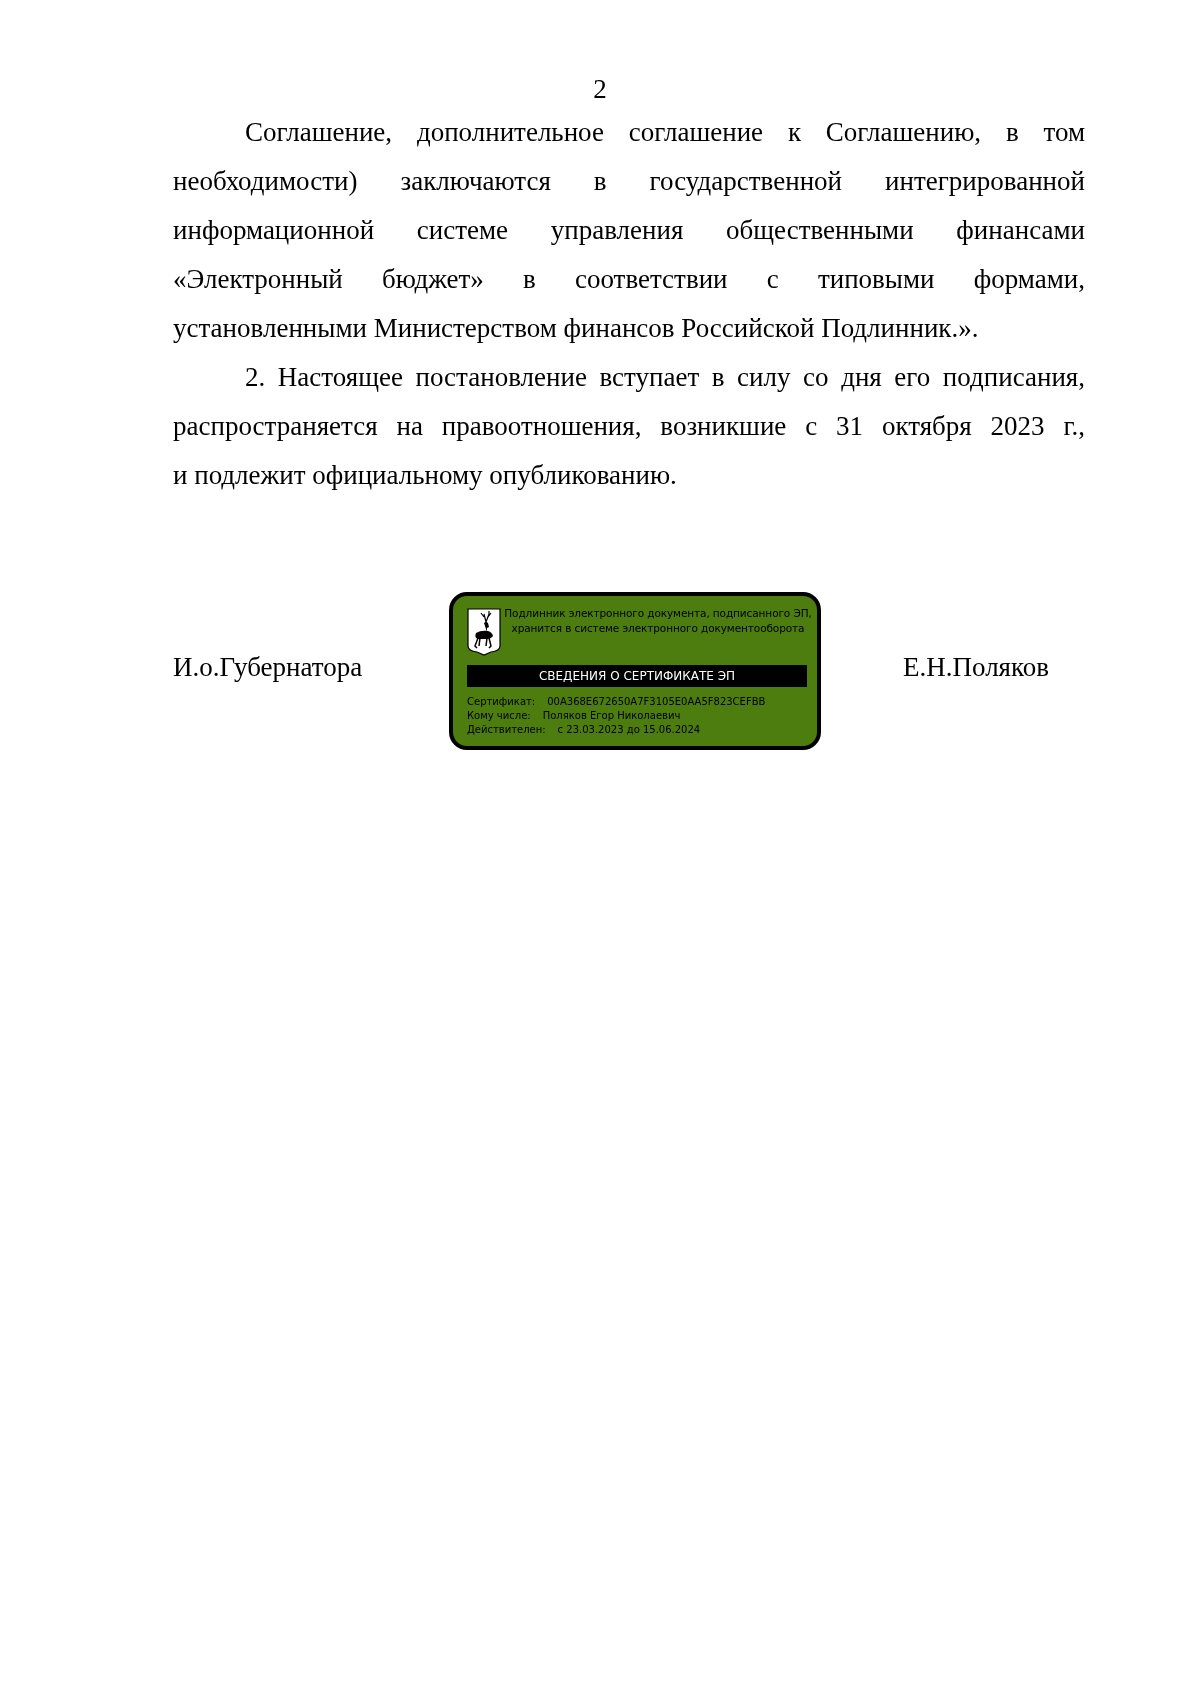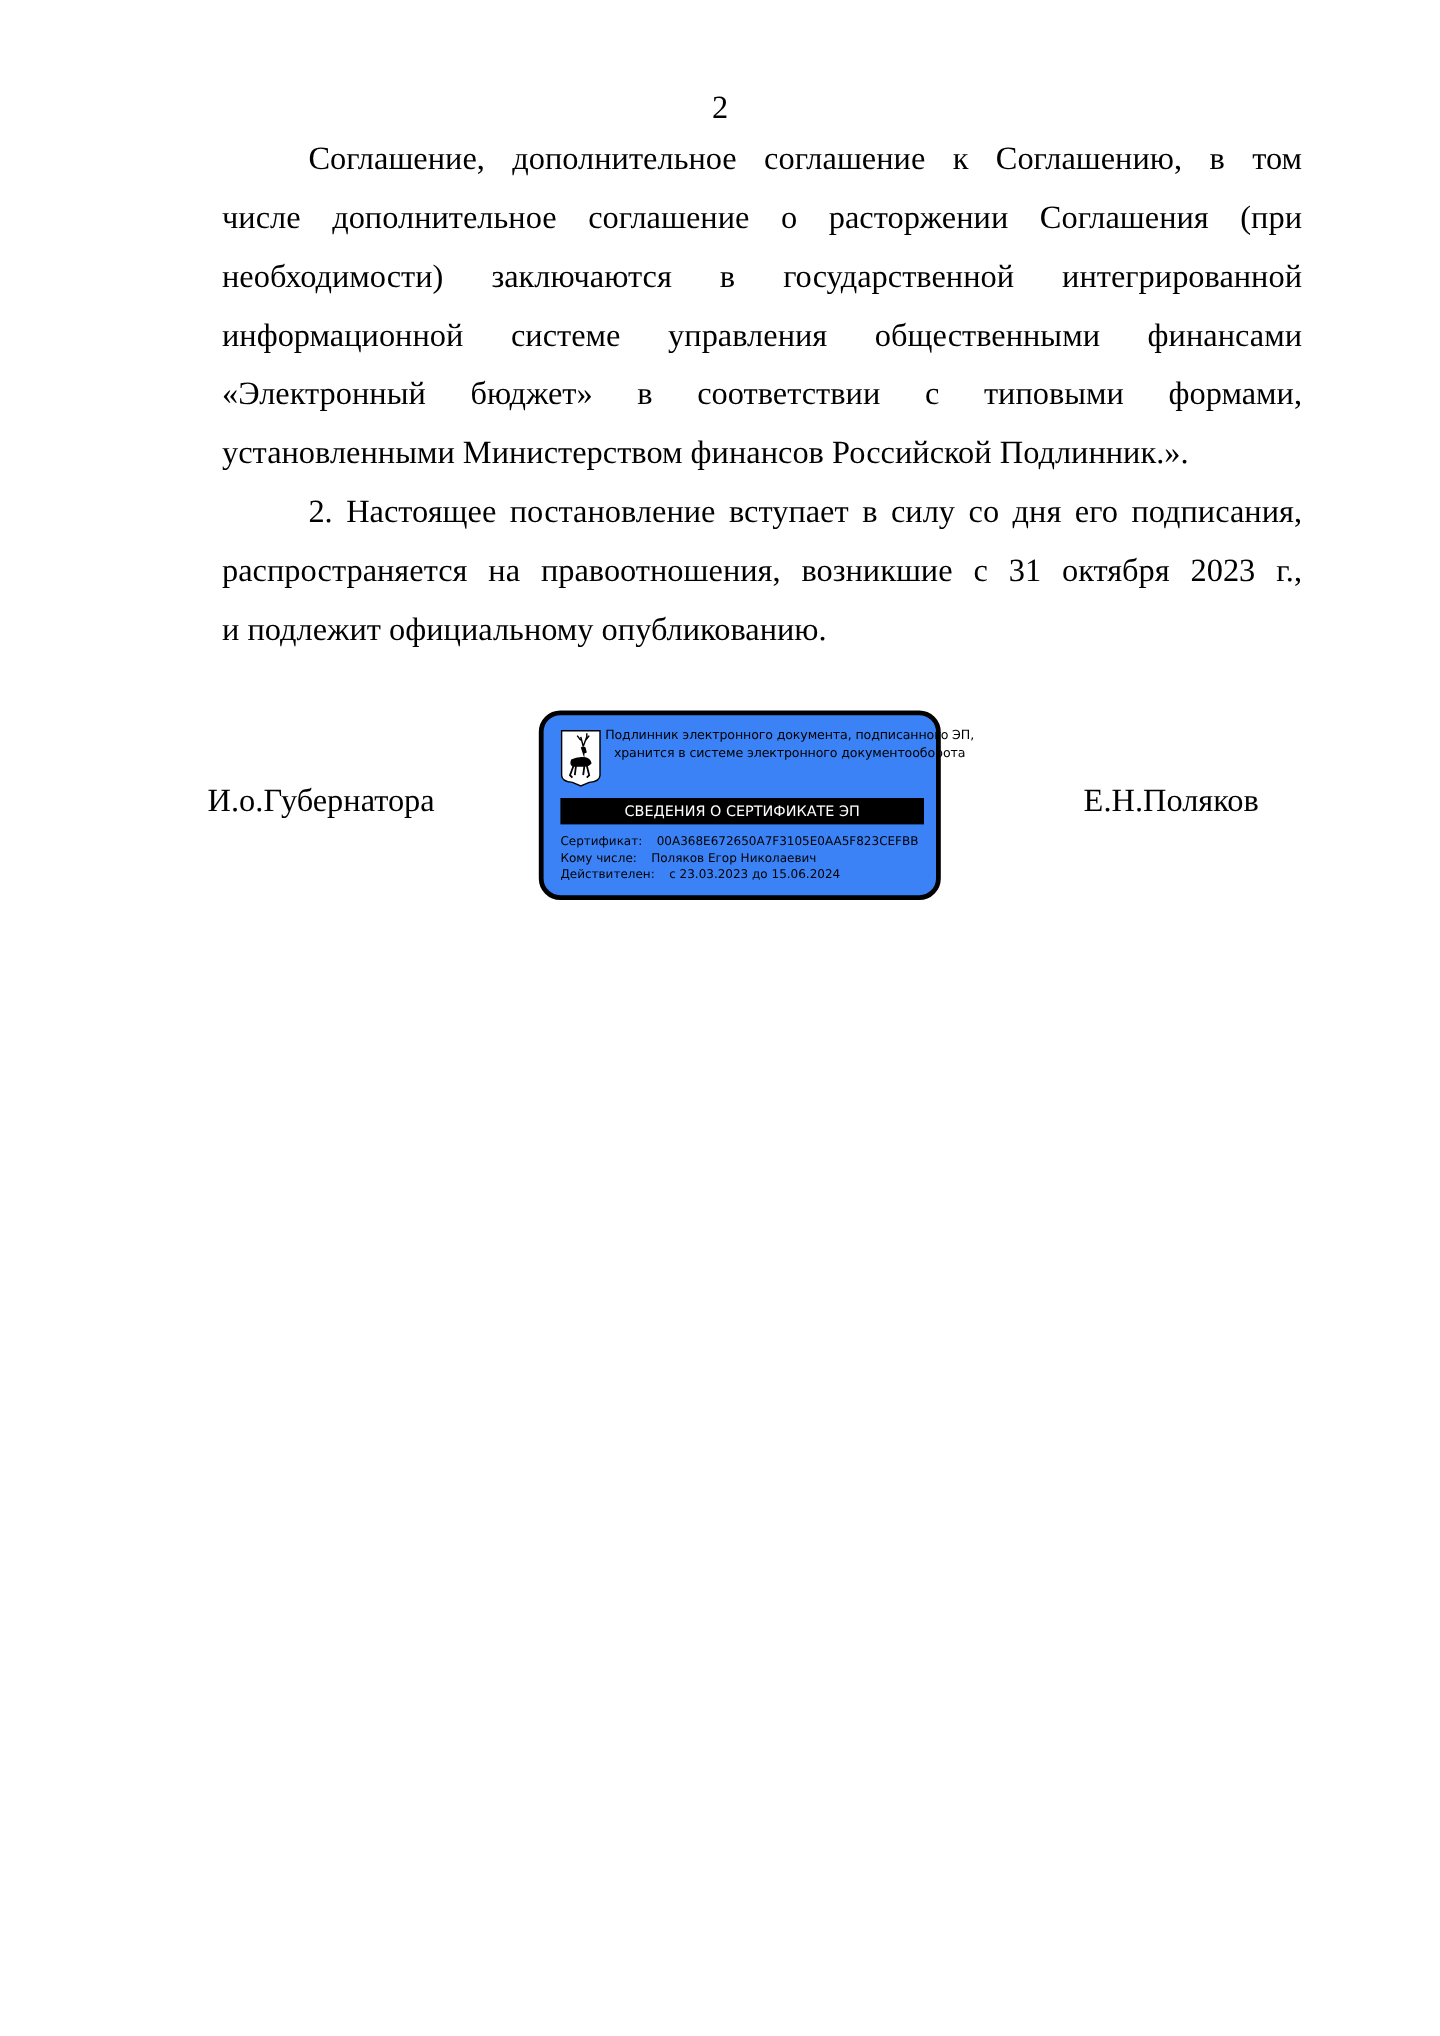--- a/index.html
+++ b/index.html
@@ -37,21 +37,20 @@
       margin: 0;
       text-align: justify;
       text-indent: 72px;
     }
     .para .line {
       display: block;
       text-align: justify;
       text-align-last: justify;
       text-indent: 0;
       white-space: nowrap;
-      margin-left: 12px;
     }
     .para .line.first {
       padding-left: 72px;
     }
     .para .line.last {
       text-align-last: left;
     }
     .sig-left {
       position: absolute;
       left: 173px;
@@ -65,26 +64,26 @@
       left: 903px;
       top: 652px;
       font-family: "Liberation Serif", serif;
       font-size: 27px;
       line-height: 30px;
     }
     .stamp {
       position: absolute;
       left: 449px;
       top: 592px;
-      width: 335px;
+      width: 372px;
       height: 158px;
       border: 4px solid #000;
       border-radius: 18px;
       box-sizing: border-box;
-      background: #3b82f6;
+      background: #4d7c0f;
       font-family: "DejaVu Sans", sans-serif;
     }
     .stamp-emblem {
       position: absolute;
       left: 14px;
       top: 12px;
       width: 34px;
       height: 48px;
     }
     .stamp-header {
@@ -121,21 +120,20 @@
     .stamp-details .v { margin-left: 12px; }
   </style>
 </head>
 <body>
 
 <div class="page-number">2</div>
 
 <div class="body-text">
   <p class="para">
     <span class="line first">Соглашение, дополнительное соглашение к Соглашению, в том</span>
-    <span class="line">числе дополнительное соглашение о расторжении Соглашения (при</span>
     <span class="line">необходимости) заключаются в государственной интегрированной</span>
     <span class="line">информационной системе управления общественными финансами</span>
     <span class="line">«Электронный бюджет» в соответствии с типовыми формами,</span>
     <span class="line last">установленными Министерством финансов Российской Подлинник.».</span>
   </p>
   <p class="para">
     <span class="line first">2. Настоящее постановление вступает в силу со дня его подписания,</span>
     <span class="line">распространяется на правоотношения, возникшие с 31 октября 2023 г.,</span>
     <span class="line last">и подлежит официальному опубликованию.</span>
   </p>

